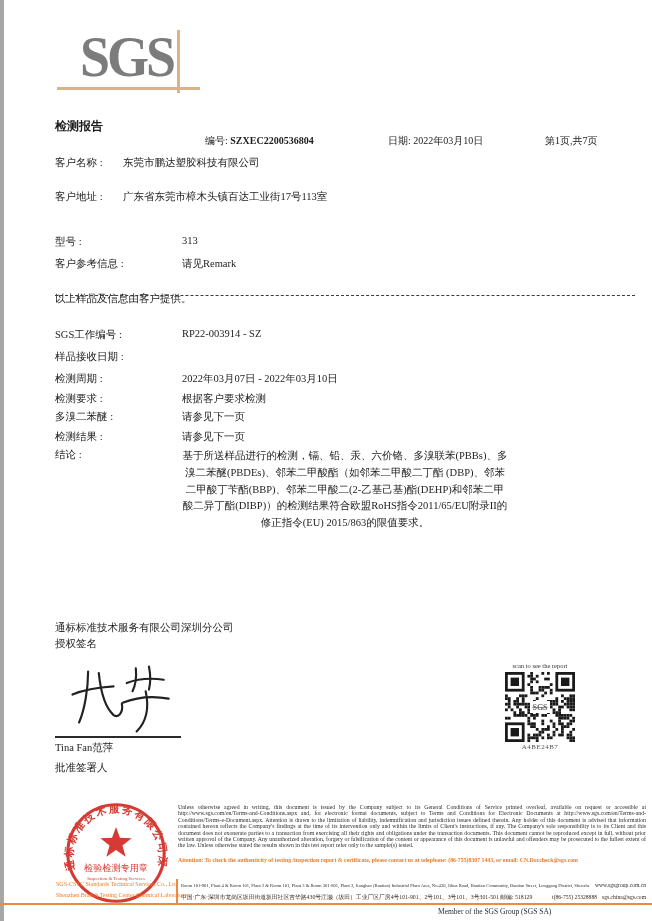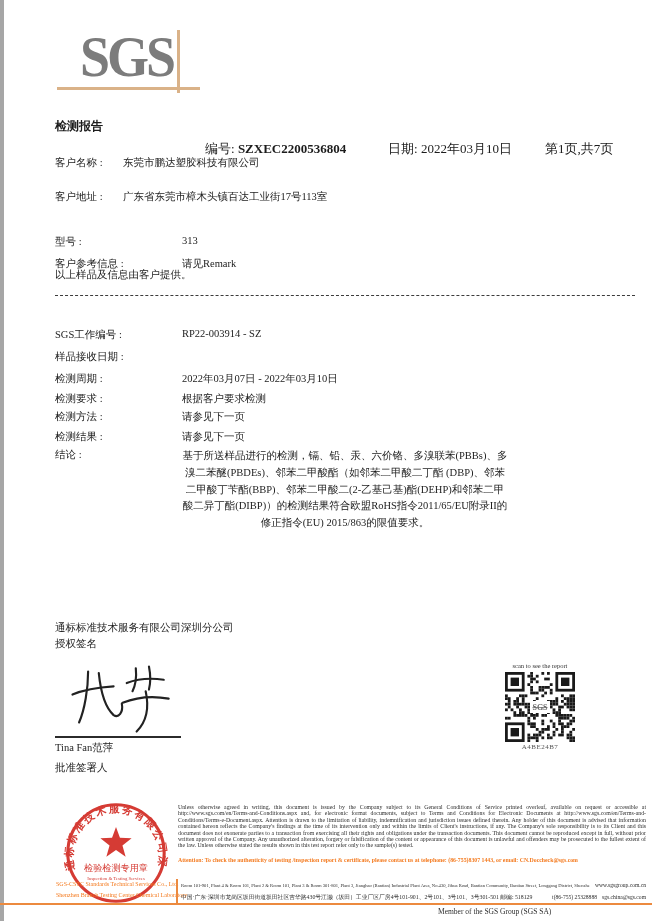--- a/index.html
+++ b/index.html
@@ -6,21 +6,21 @@
   .page{position:relative;width:652px;height:921px;background:#fff;overflow:hidden;
         font-family:Liberation Serif, serif;color:#1c1c1c;}
   .edge-bar{position:absolute;left:0;top:0;width:4px;height:921px;background:#a6a6a6;}
   
   .logo{position:absolute;left:80px;top:30px;font-size:54px;font-weight:800;
         letter-spacing:-3px;color:var(--logo-gray,#7c7c7c);line-height:1;transform:scaleY(1.04);}
   .logo-hline{position:absolute;left:57px;top:87px;width:143px;height:2.5px;background:var(--tan,#dab288);}
   .logo-vline{position:absolute;left:177px;top:30px;width:2.5px;height:63px;background:var(--tan,#dab288);}
   
   .report-title{position:absolute;left:55px;top:118px;font-size:12px;font-weight:bold;}
-  .hdr{position:absolute;top:140px;font-size:13px;white-space:nowrap;}
+  .hdr{position:absolute;top:134px;font-size:10px;white-space:nowrap;}
   .hdr b{font-weight:bold;}
   
   .frow{position:absolute;left:55px;right:16px;display:flex;font-size:10.5px;white-space:nowrap;}
   .flabel{flex:none;}
   .client .flabel{width:68px;}
   .wide .flabel{width:127px;}
   .fvalue{flex:1;white-space:nowrap;}
   .note{position:absolute;left:55px;font-size:10.5px;}
   .dashline{position:absolute;left:55px;width:580px;border-top:1.4px dashed #3c3c3c;}
   .conclusion-label{position:absolute;left:55px;top:448px;font-size:10.5px;}
@@ -78,41 +78,41 @@
   </div>
 
   <div class="frow wide" style="top:235px">
     <span class="flabel">型号 :</span>
     <span class="fvalue">313</span>
   </div>
   <div class="frow wide" style="top:257px">
     <span class="flabel">客户参考信息 :</span>
     <span class="fvalue">请见Remark</span>
   </div>
-  <div class="note" style="top:268px">以上样品及信息由客户提供。</div>
+  <div class="note" style="top:292px">以上样品及信息由客户提供。</div>
 
   <div class="dashline" style="top:295px"></div>
 
   <div class="frow wide" style="top:328px">
     <span class="flabel">SGS工作编号 :</span>
     <span class="fvalue">RP22-003914 - SZ</span>
   </div>
   <div class="frow wide" style="top:350px">
     <span class="flabel">样品接收日期 :</span>
   </div>
   <div class="frow wide" style="top:372px">
     <span class="flabel">检测周期 :</span>
     <span class="fvalue">2022年03月07日 - 2022年03月10日</span>
   </div>
   <div class="frow wide" style="top:392px">
     <span class="flabel">检测要求 :</span>
     <span class="fvalue">根据客户要求检测</span>
   </div>
   <div class="frow wide" style="top:410px">
-    <span class="flabel">检测方法 :</span>
+    <span class="flabel">多溴二苯醚 :</span>
     <span class="fvalue">请参见下一页</span>
   </div>
   <div class="frow wide" style="top:430px">
     <span class="flabel">检测结果 :</span>
     <span class="fvalue">请参见下一页</span>
   </div>
 
   <div class="conclusion-label">结论 :</div>
   <div class="conclusion-text">基于所送样品进行的检测，镉、铅、汞、六价铬、多溴联苯(PBBs)、多溴二苯醚(PBDEs)、邻苯二甲酸酯（如邻苯二甲酸二丁酯 (DBP)、邻苯二甲酸丁苄酯(BBP)、邻苯二甲酸二(2-乙基己基)酯(DEHP)和邻苯二甲酸二异丁酯(DIBP)）的检测结果符合欧盟RoHS指令2011/65/EU附录II的修正指令(EU) 2015/863的限值要求。</div>
 

